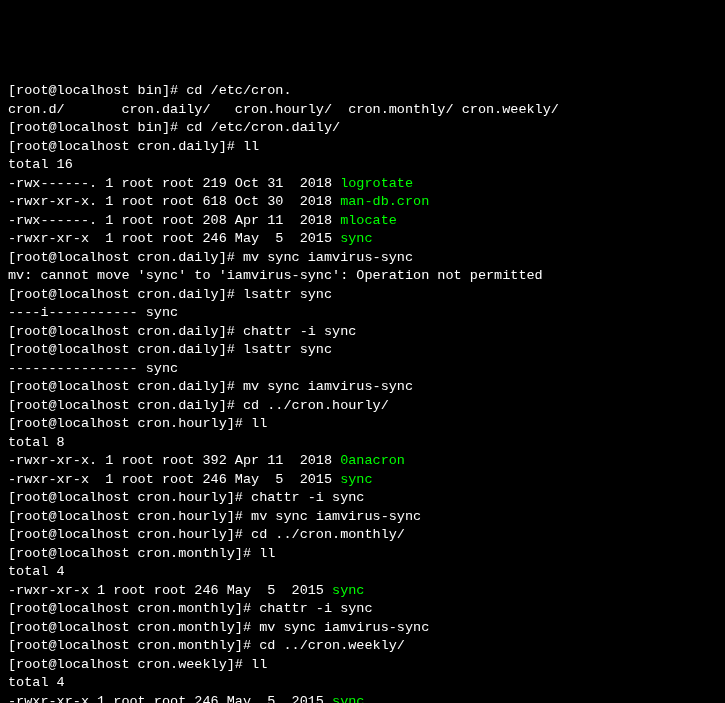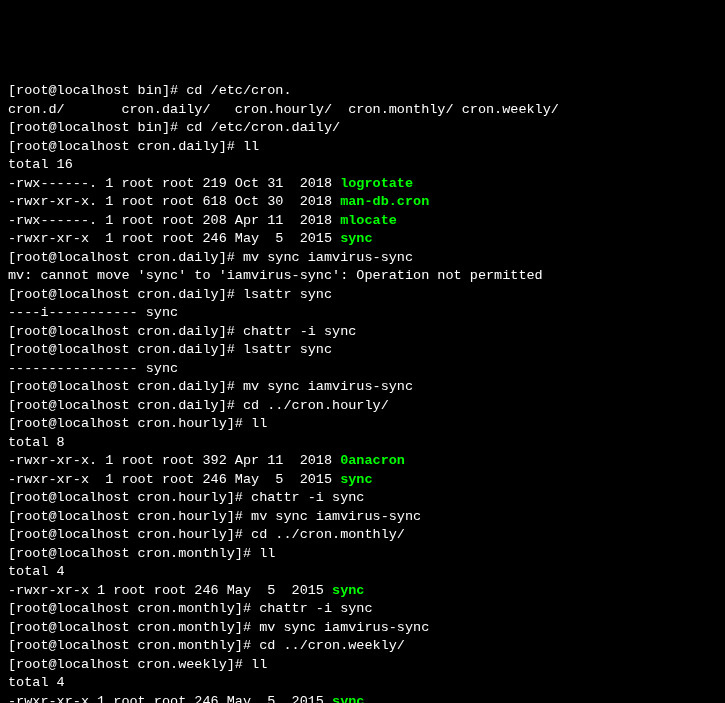--- a/index.html
+++ b/index.html
@@ -8,21 +8,21 @@
       background: #000;
       color: #fff;
       font-family: "Courier New", monospace;
       font-size: 13.5px;
       line-height: 18.5px;
       width: 725px;
       height: 703px;
       box-sizing: border-box;
       white-space: pre;
     }
-    .g { color: #00ff00; font-weight: bold; margin-top: 16px; }
+    .g { color: #00ff00; font-weight: normal; margin-top: 16px; }
     .line { display: block; }
   </style>
 </head>
 <body>
 
 
 
 <div id="terminal"><span class="line"><span>[root@localhost bin]# cd /etc/cron.</span></span><span class="line"><span>cron.d/       cron.daily/   cron.hourly/  cron.monthly/ cron.weekly/</span></span><span class="line"><span>[root@localhost bin]# cd /etc/cron.daily/</span></span><span class="line"><span>[root@localhost cron.daily]# ll</span></span><span class="line"><span>total 16</span></span><span class="line"><span>-rwx------. 1 root root 219 Oct 31  2018 </span><span class="g">logrotate</span></span><span class="line"><span>-rwxr-xr-x. 1 root root 618 Oct 30  2018 </span><span class="g">man-db.cron</span></span><span class="line"><span>-rwx------. 1 root root 208 Apr 11  2018 </span><span class="g">mlocate</span></span><span class="line"><span>-rwxr-xr-x  1 root root 246 May  5  2015 </span><span class="g">sync</span></span><span class="line"><span>[root@localhost cron.daily]# mv sync iamvirus-sync</span></span><span class="line"><span>mv: cannot move 'sync' to 'iamvirus-sync': Operation not permitted</span></span><span class="line"><span>[root@localhost cron.daily]# lsattr sync</span></span><span class="line"><span>----i----------- sync</span></span><span class="line"><span>[root@localhost cron.daily]# chattr -i sync</span></span><span class="line"><span>[root@localhost cron.daily]# lsattr sync</span></span><span class="line"><span>---------------- sync</span></span><span class="line"><span>[root@localhost cron.daily]# mv sync iamvirus-sync</span></span><span class="line"><span>[root@localhost cron.daily]# cd ../cron.hourly/</span></span><span class="line"><span>[root@localhost cron.hourly]# ll</span></span><span class="line"><span>total 8</span></span><span class="line"><span>-rwxr-xr-x. 1 root root 392 Apr 11  2018 </span><span class="g">0anacron</span></span><span class="line"><span>-rwxr-xr-x  1 root root 246 May  5  2015 </span><span class="g">sync</span></span><span class="line"><span>[root@localhost cron.hourly]# chattr -i sync</span></span><span class="line"><span>[root@localhost cron.hourly]# mv sync iamvirus-sync</span></span><span class="line"><span>[root@localhost cron.hourly]# cd ../cron.monthly/</span></span><span class="line"><span>[root@localhost cron.monthly]# ll</span></span><span class="line"><span>total 4</span></span><span class="line"><span>-rwxr-xr-x 1 root root 246 May  5  2015 </span><span class="g">sync</span></span><span class="line"><span>[root@localhost cron.monthly]# chattr -i sync</span></span><span class="line"><span>[root@localhost cron.monthly]# mv sync iamvirus-sync</span></span><span class="line"><span>[root@localhost cron.monthly]# cd ../cron.weekly/</span></span><span class="line"><span>[root@localhost cron.weekly]# ll</span></span><span class="line"><span>total 4</span></span><span class="line"><span>-rwxr-xr-x 1 root root 246 May  5  2015 </span><span class="g">sync</span></span></div>
 
 

